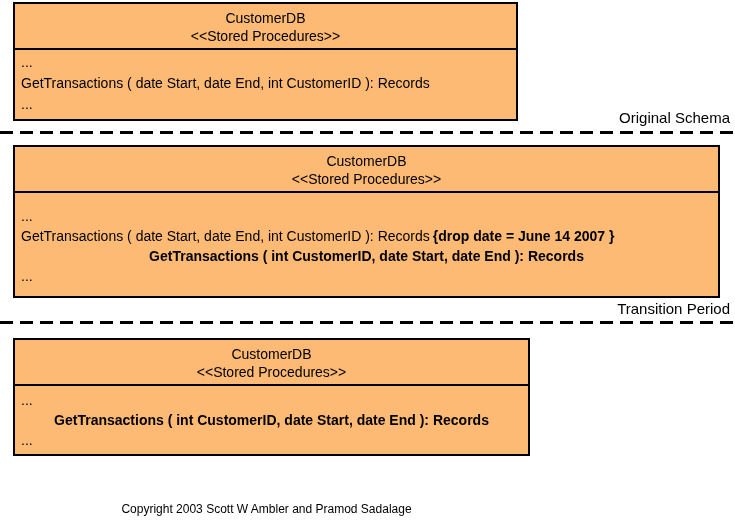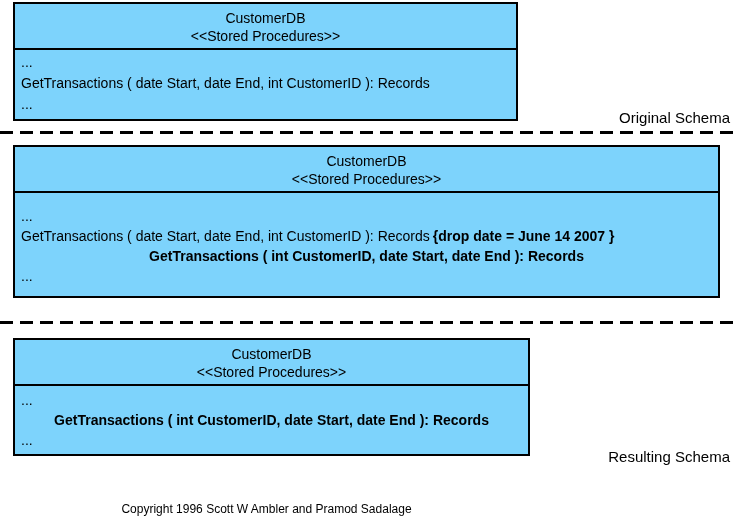--- a/index.html
+++ b/index.html
@@ -12,21 +12,21 @@
     position: relative;
     width: 735px;
     height: 522px;
     background: #ffffff;
     color: #000000;
     overflow: hidden;
   }
   .uml-box {
     position: absolute;
     border: 2px solid #000000;
-    background: #7dd3fc;
+    background: #fdba74;
   }
   .uml-header {
     border-bottom: 2px solid #000000;
     text-align: center;
     font-size: 14px;
     line-height: 18px;
     padding-top: 5px;
     height: 46px;
   }
   .uml-body {
@@ -96,32 +96,32 @@
       <div>&lt;&lt;Stored Procedures&gt;&gt;</div>
     </div>
     <div class="uml-body roomy">
       <div>...</div>
       <div><span>GetTransactions ( date Start, date End, int CustomerID ): Records</span><span class="annotation">{drop date = June 14 2007 }</span></div>
       <div class="bold">GetTransactions ( int CustomerID, date Start, date End ): Records</div>
       <div>...</div>
     </div>
   </div>
 
+  <div class="section-label" style="top:300px;">Transition Period</div>
 
   <div class="dashed-line" style="top:321px;"></div>
 
   <div class="uml-box" style="left:13px; top:338px; width:517px; height:118px;">
     <div class="uml-header">
       <div>CustomerDB</div>
       <div>&lt;&lt;Stored Procedures&gt;&gt;</div>
     </div>
     <div class="uml-body mid">
       <div>...</div>
       <div class="bold">GetTransactions ( int CustomerID, date Start, date End ): Records</div>
       <div>...</div>
     </div>
   </div>
 
-  <div class="section-label" style="top:448px;">Resulting Schema</div>
 
-  <div class="copyright">Copyright 1996 Scott W Ambler and Pramod Sadalage</div>
+  <div class="copyright">Copyright 2003 Scott W Ambler and Pramod Sadalage</div>
 
 </div>
 
 </body></html>

